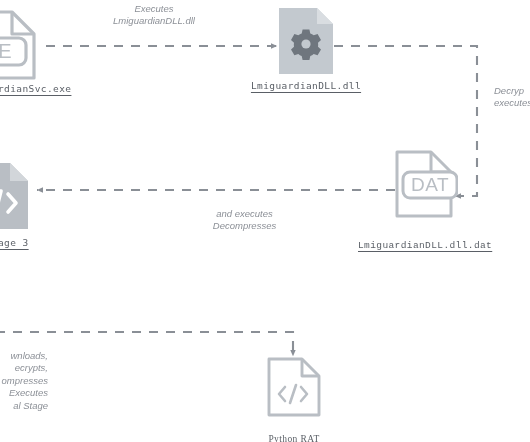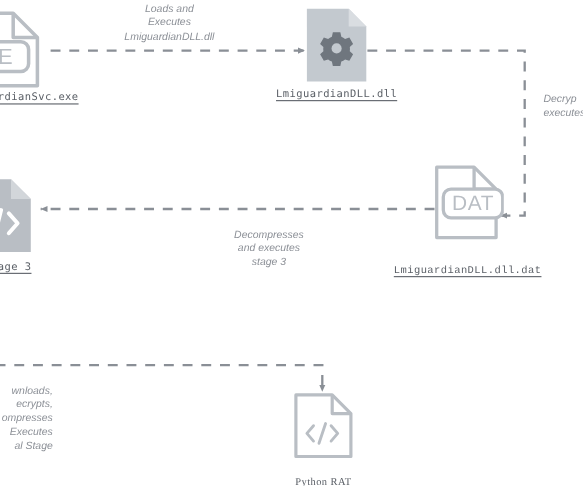--- a/index.html
+++ b/index.html
@@ -129,34 +129,32 @@
     <g stroke="#b9bec4" stroke-width="2.6" stroke-linecap="round" stroke-linejoin="round" fill="none">
       <path d="M20,31 L14,38 L20,45"></path>
       <path d="M25,47 L31,29"></path>
       <path d="M36,31 L42,38 L36,45"></path>
     </g>
   </svg>
 </div>
 <div class="node-label ta-center" style="left:244px; top:434px; width:100px;font-family:Liberation Serif, serif;">Python RAT</div>
 
 <div class="edge-label ta-center" style="left:65px; top:3px; width:178px;">
-  <div>Loads and</div>
   <div>Executes</div>
   <div>LmiguardianDLL.dll</div>
 </div>
 
 <div class="edge-label ta-left" style="left:494px; top:85px; width:90px;">
   <div>Decryp</div>
   <div>executes</div>
 </div>
 
 <div class="edge-label ta-center" style="left:188px; top:208px; width:113px;">
+  <div>and executes</div>
   <div>Decompresses</div>
-  <div>and executes</div>
-  <div>stage 3</div>
 </div>
 
 <div class="edge-label ta-right" style="left:-42px; top:350px; width:90px;">
   <div>wnloads,</div>
   <div>ecrypts,</div>
   <div>ompresses</div>
   <div> Executes</div>
   <div>al Stage</div>
 </div>
 

